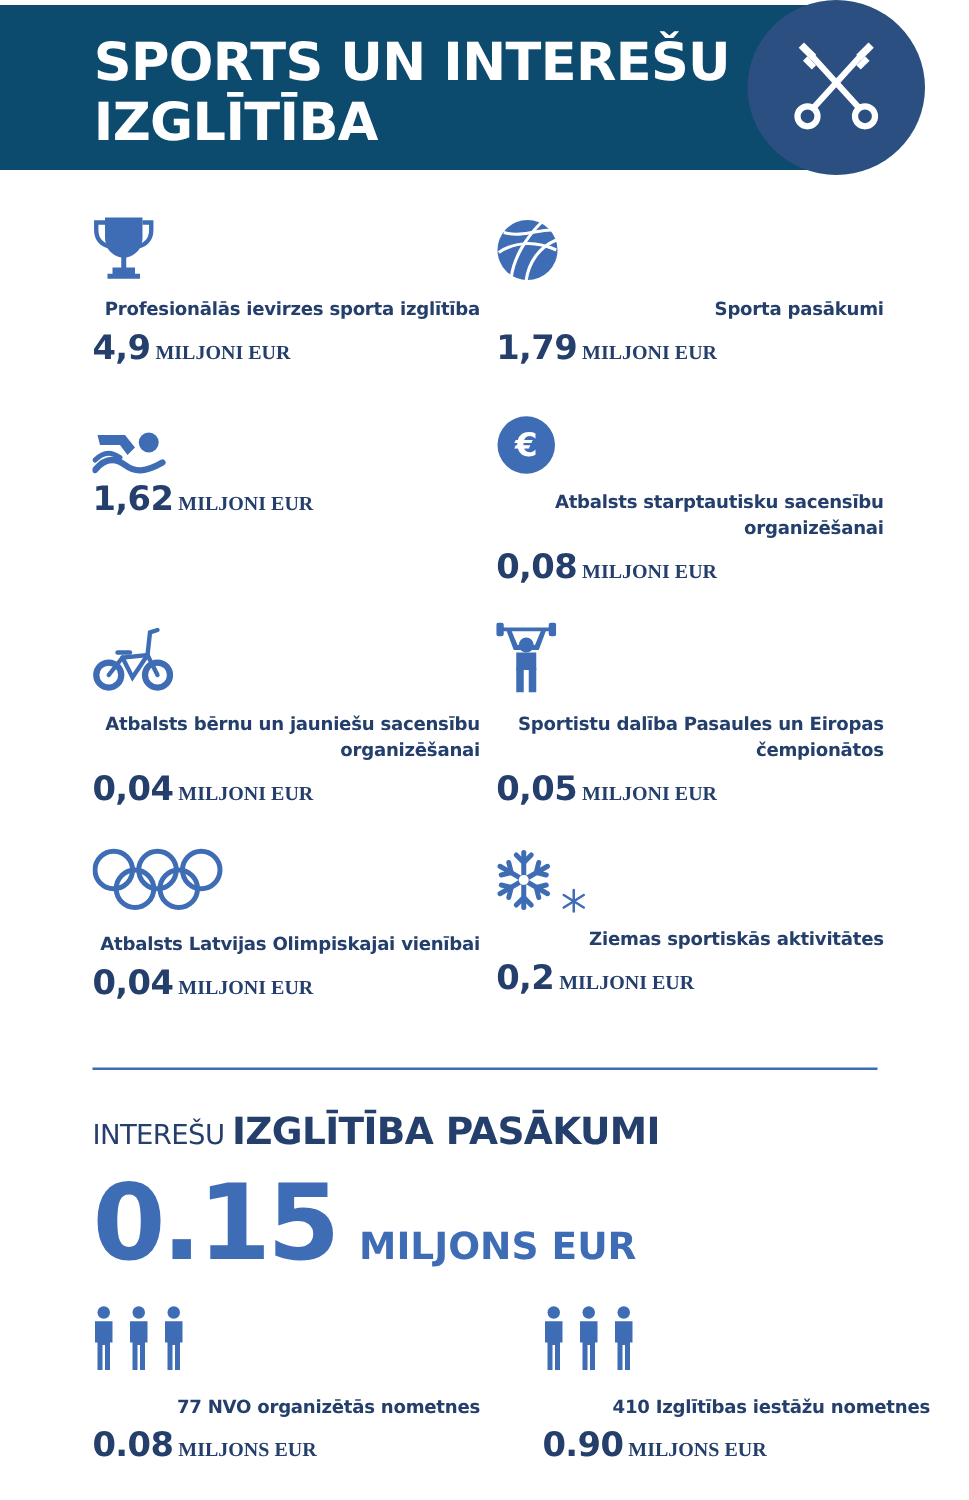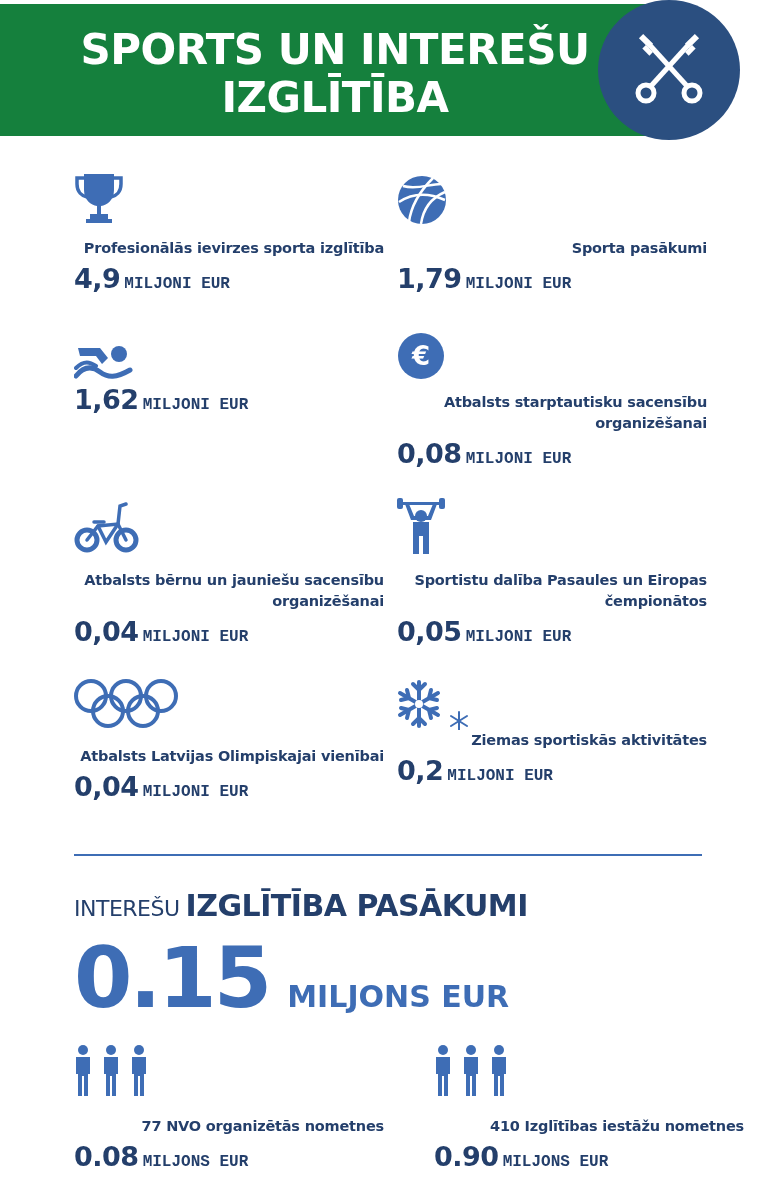--- a/index.html
+++ b/index.html
@@ -1,22 +1,21 @@
 <!DOCTYPE html>
 <html><head>
   <meta charset="utf-8">
   <style>
     * { margin: 0; padding: 0; box-sizing: border-box; }
     html, body { width: 775px; height: 1200px; background: #ffffff; overflow: hidden; }
     body { position: relative; font-family: "DejaVu Sans", "Liberation Sans", sans-serif; color: #243f6b; }
 
     .banner {
       position: absolute; left: 0; top: 4px; width: 670px; height: 132px;
-      background: #15803d;
-      text-align: center;
+      background: #0c4a6e;
     }
     .banner-title {
       position: absolute; left: 75px; top: 22px; width: 520px;
       color: #ffffff; font-family: "DejaVu Sans", sans-serif; font-weight: bold;
       font-size: 42px; line-height: 48px; letter-spacing: -0.5px;
     }
     .banner-circle {
       position: absolute; left: 598px; top: 0px; width: 142px; height: 140px;
       border-radius: 50%; background: #2b4f80;
       display: flex; align-items: center; justify-content: center;
@@ -26,21 +25,21 @@
     .card .icon { height: 56px; display: flex; align-items: flex-end; }
     .card .label {
       font-family: "DejaVu Sans", sans-serif; font-weight: bold;
       font-size: 14.5px; line-height: 21px; color: #243f6b; letter-spacing: -0.2px; text-align: right;
     }
     .card .amount { margin-top: 4px; white-space: nowrap; color: #243f6b; }
     .card .amount .num {
       font-family: "DejaVu Sans", sans-serif; font-weight: bold; font-size: 27px; letter-spacing: -0.5px;
     }
     .card .amount .unit {
-      font-family: Liberation Mono, monospace; font-weight: bold; font-size: 16px; margin-left: 4px;
+      font-family: Liberation Serif, serif; font-weight: bold; font-size: 16px; margin-left: 4px;
     }
 
     .divider {
       position: absolute; left: 74px; top: 854px; width: 628px; height: 2px; background: #3e6db5;
     }
 
     .section-title {
       position: absolute; left: 74px; top: 888px; white-space: nowrap;
       font-size: 30px; color: #243f6b; letter-spacing: -0.5px;
     }
@@ -216,21 +215,21 @@
         <path d="M40 26 L32 24 L34 16"></path>
       </g>
       <circle cx="22" cy="30" r="4" fill="#ffffff"></circle>
       <g stroke="#3e6db5" stroke-width="2" stroke-linecap="round" fill="none">
         <line x1="62" y1="38" x2="62" y2="56"></line>
         <line x1="54" y1="42" x2="70" y2="52"></line>
         <line x1="54" y1="52" x2="70" y2="42"></line>
       </g>
     </svg>
   </div>
-  <div class="label" style="">Ziemas sportiskās aktivitātes</div>
+  <div class="label" style="margin-top:12px;">Ziemas sportiskās aktivitātes</div>
   <div class="amount">
     <span class="num">0,2</span><span class="unit">MILJONI EUR</span>
   </div>
 </div>
 
 <div class="divider"></div>
 
 <div class="section-title">
   <span class="thin">INTEREŠU</span><span class="bold">IZGLĪTĪBA PASĀKUMI</span>
 </div>

